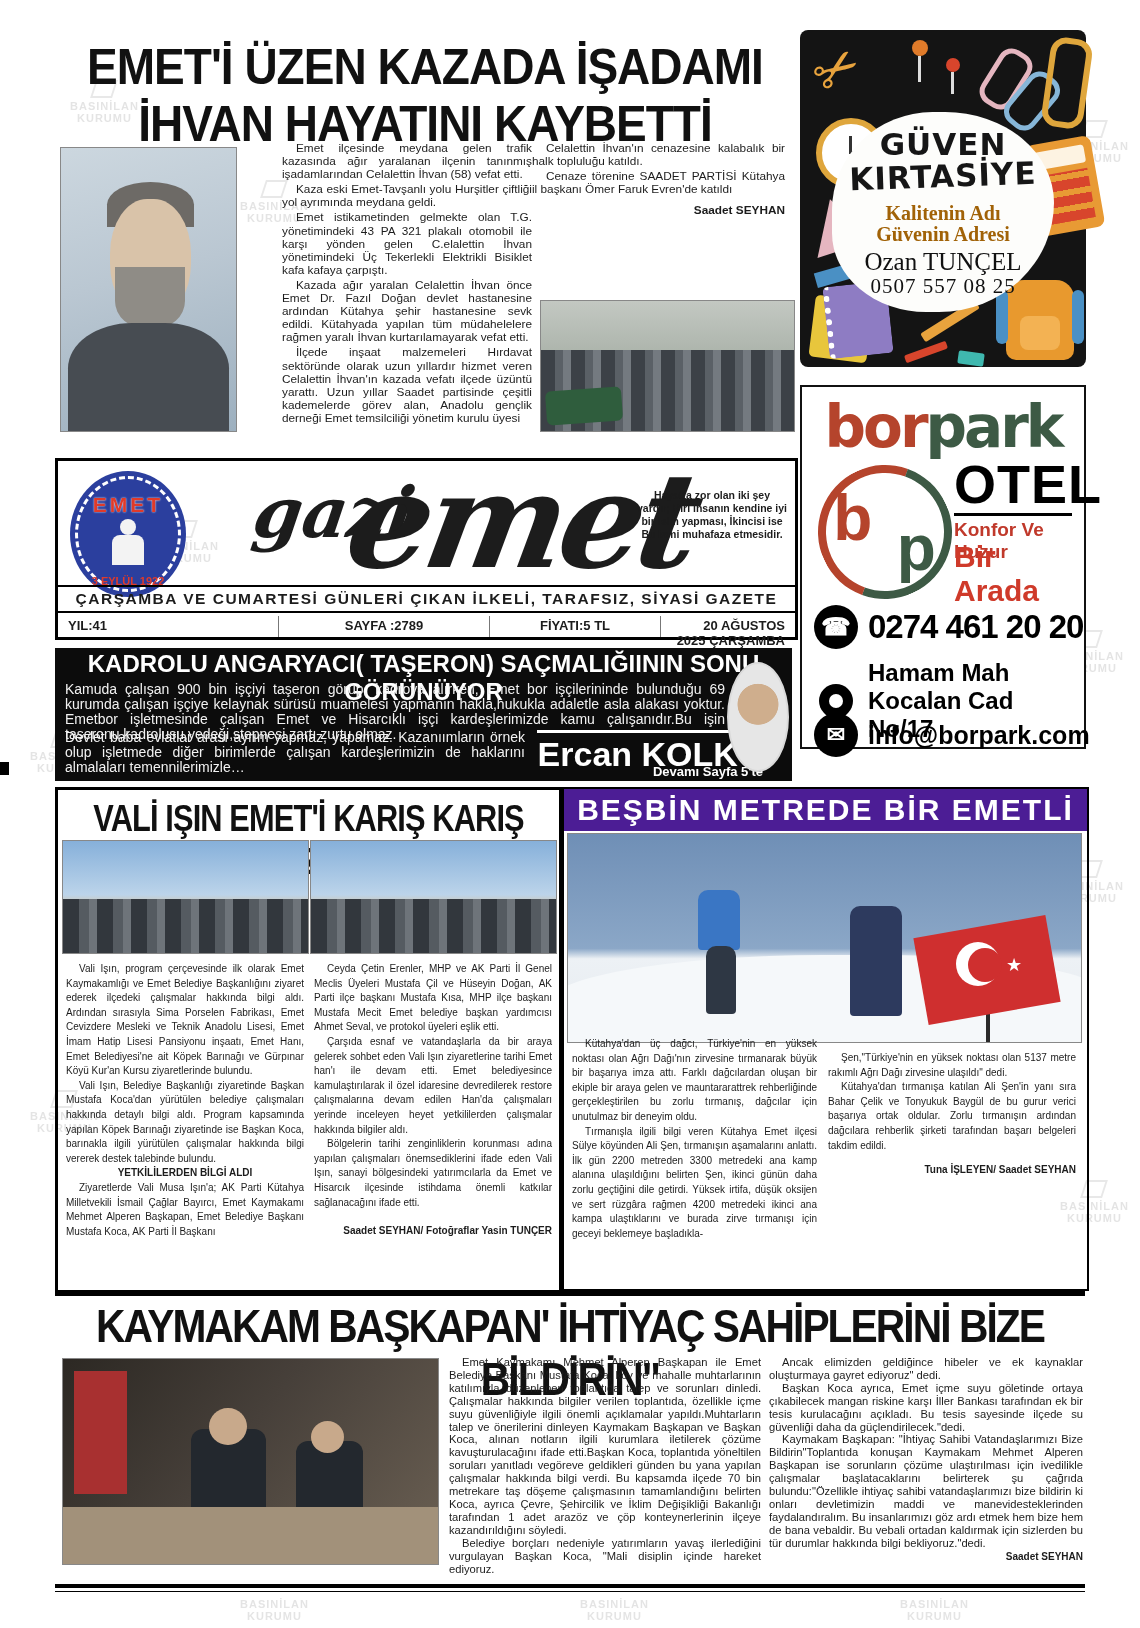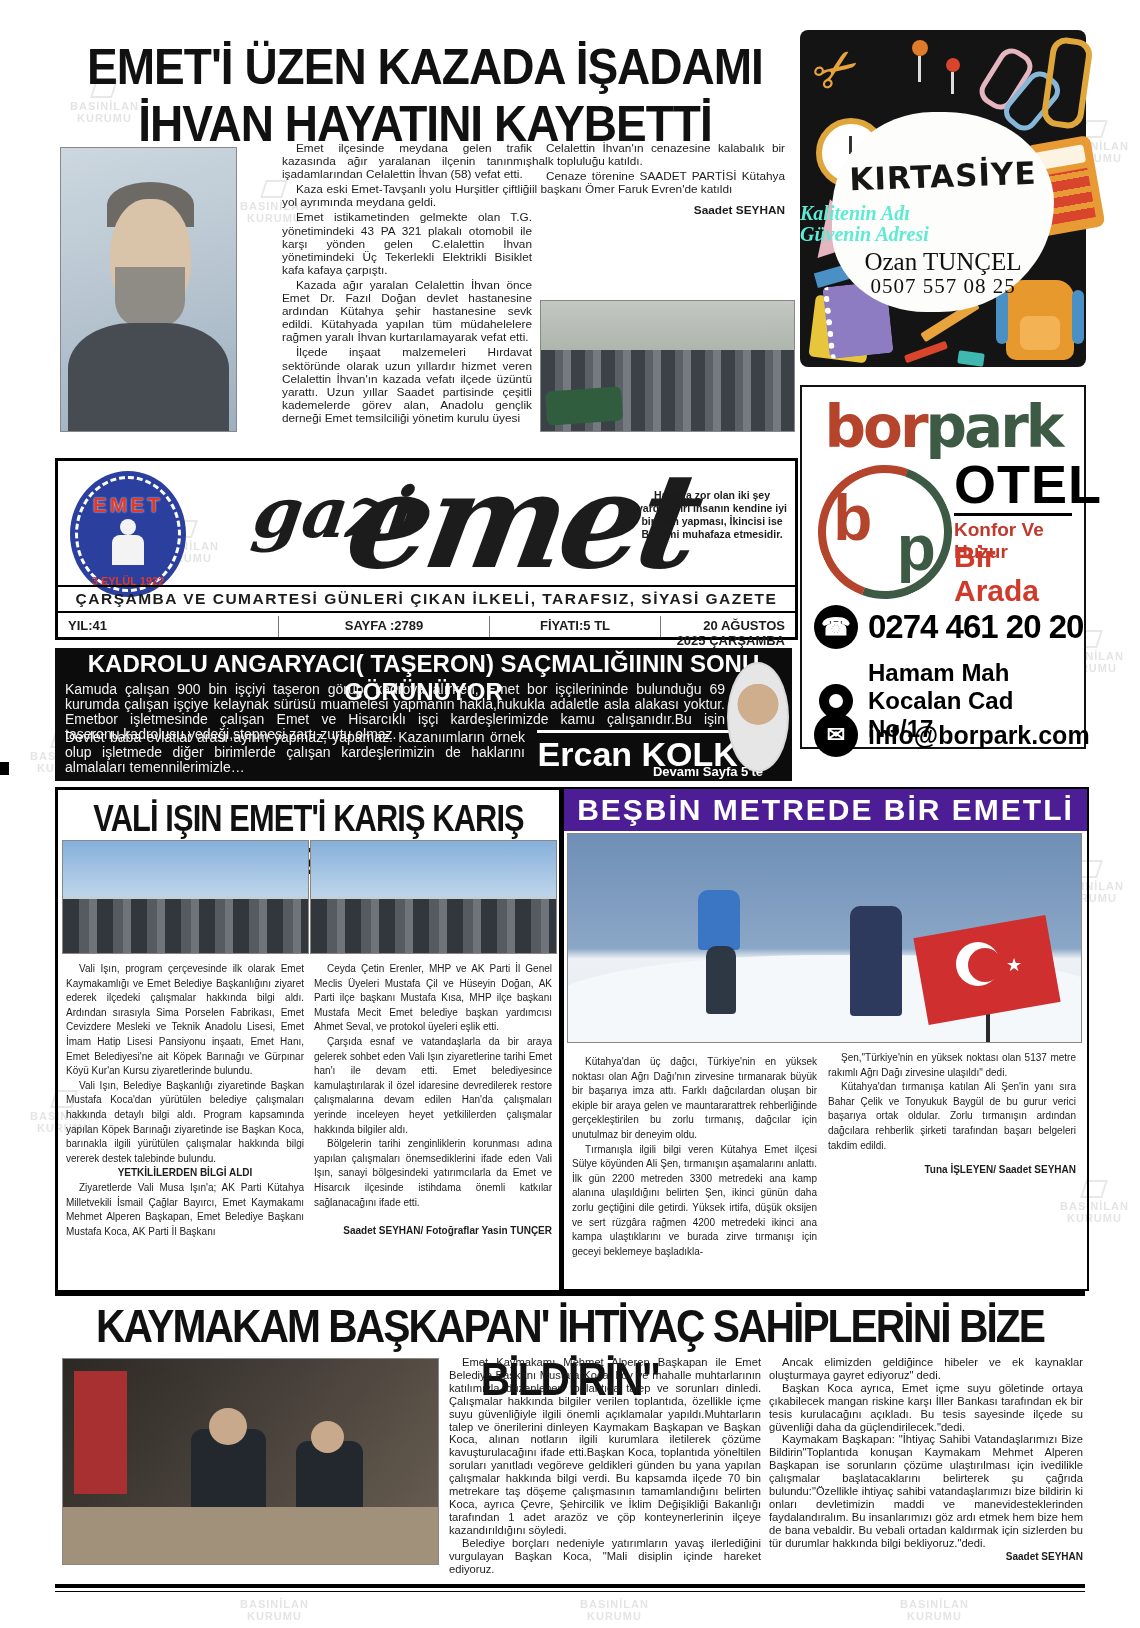--- a/index.html
+++ b/index.html
@@ -43,22 +43,22 @@
   .ph-meeting .flag{position:absolute;left:3%;top:6%;width:14%;height:60%;background:#a83030;}
   .ph-meeting .table{position:absolute;left:0;top:72%;width:100%;height:28%;background:#a2917a;}
   .ph-meeting .man{position:absolute;border-radius:12px 12px 0 0;background:#23282e;}
   .ph-meeting .face{position:absolute;border-radius:50%;background:#c8a98b;}
   
   .gk{background:#141414;border-radius:8px;}
   .gk .blob{position:absolute;left:32px;top:82px;width:222px;height:200px;background:#fdfdfb;
             border-radius:48% 52% 55% 45% / 52% 48% 58% 42%;}
   .gk-title{position:absolute;width:100%;text-align:center;font-weight:bold;color:#161616;
             font-family:"DejaVu Sans",sans-serif;}
-  .gk-red{position:absolute;width:100%;text-align:left;font-weight:bold;color:#5eead4;
-          font-family:"Liberation Serif",serif;font-style:italic;}
+  .gk-red{position:absolute;width:100%;text-align:center;font-weight:bold;color:#a16207;
+          font-family:"Liberation Serif",serif;}
   .gk-owner{position:absolute;width:100%;text-align:center;color:#111;font-family:"Liberation Serif",serif;}
   .gk-deco{position:absolute;}
   
   .bp{background:#fff;border:2px solid #111;}
   .bp-brand{position:absolute;left:0;top:6px;width:100%;text-align:center;font-weight:bold;
             font-size:58px;letter-spacing:-3px;font-family:"DejaVu Sans",sans-serif;}
   .bp-brand .b1{color:#b5442c;} .bp-brand .b2{color:#3d5a45;}
   .bp-logo{position:absolute;left:16px;top:78px;width:118px;height:118px;border-radius:50%;
            border:8px solid #3d5a45;border-top-color:#b5442c;border-left-color:#b5442c;transform:rotate(-25deg);}
   .bp-logo .lb{position:absolute;left:16px;top:-4px;font-weight:bold;font-size:64px;color:#b5442c;transform:rotate(25deg);}
@@ -195,20 +195,21 @@
     <div class="gk-deco" style="left:118px;top:286px;width:64px;height:10px;background:#e8a33d;transform:rotate(-32deg);border-radius:2px"></div>
     <div class="gk-deco" style="left:104px;top:318px;width:44px;height:8px;background:#d8452c;transform:rotate(-20deg);border-radius:2px"></div>
     <div class="gk-deco" style="left:158px;top:322px;width:26px;height:13px;background:#3fb8af;transform:rotate(8deg);border-radius:2px"></div>
     <div class="gk-deco" style="left:206px;top:250px;width:68px;height:80px;background:#e8992e;border-radius:18px 18px 10px 10px">
       <div style="position:absolute;left:14px;top:36px;width:40px;height:34px;background:#f3b253;border-radius:8px"></div>
       <div style="position:absolute;left:-10px;top:10px;width:12px;height:54px;background:#4a90c4;border-radius:6px"></div>
       <div style="position:absolute;right:-10px;top:10px;width:12px;height:54px;background:#4a90c4;border-radius:6px"></div>
     </div>
 
     <div class="blob"></div>
+    <div class="gk-title" style="top:96px;font-size:31px;letter-spacing:1px">GÜVEN</div>
     <div class="gk-title" style="top:128px;font-size:31px;letter-spacing:1px;transform:rotate(-2deg)">KIRTASİYE</div>
     <div class="gk-red" style="top:172px;font-size:20px">Kalitenin Adı</div>
     <div class="gk-red" style="top:193px;font-size:20px">Güvenin Adresi</div>
     <div class="gk-owner" style="top:218px;font-size:25px">Ozan TUNÇEL</div>
     <div class="gk-owner" style="top:244px;font-size:21px;letter-spacing:1px">0507 557 08 25</div>
   </div>
 
   <div class="abs bp" style="left:800px;top:385px;width:282px;height:360px">
     <div class="bp-brand"><span class="b1">bor</span><span class="b2">park</span></div>
     <div class="bp-logo">
@@ -295,21 +296,21 @@
       <div class="snow"></div>
       <div class="climber" style="left:130px;top:56px;width:42px;height:60px;background:#3a76c4"></div>
       <div class="climber" style="left:138px;top:112px;width:30px;height:68px;background:#2e3744"></div>
       <div class="climber" style="left:282px;top:72px;width:52px;height:110px;background:#2d3a5e"></div>
       <div class="flagpole" style="left:418px;top:96px;height:112px"></div>
       <div class="flag" style="left:352px;top:92px;width:134px;height:88px"></div>
       <div class="cres1" style="left:388px;top:108px;width:44px;height:44px"></div>
       <div class="cres2" style="left:400px;top:114px;width:34px;height:34px"></div>
       <div class="star" style="left:438px;top:120px;font-size:18px">★</div>
     </div>
-    <div class="col" style="left:8px;top:266px;width:245px">
+    <div class="col" style="left:8px;top:248px;width:245px">
       <p>Kütahya'dan üç dağcı, Türkiye'nin en yüksek noktası olan Ağrı Dağı'nın zirvesine tırmanarak büyük bir başarıya imza attı. Farklı dağcılardan oluşan bir ekiple bir araya gelen ve mauntararattrek rehberliğinde gerçekleştirilen bu zorlu tırmanış, dağcılar için unutulmaz bir deneyim oldu.</p>
       <p>Tırmanışla ilgili bilgi veren Kütahya Emet ilçesi Sülye köyünden Ali Şen, tırmanışın aşamalarını anlattı. İlk gün 2200 metreden 3300 metredeki ana kamp alanına ulaşıldığını belirten Şen, ikinci günün daha zorlu geçtiğini dile getirdi. Yüksek irtifa, düşük oksijen ve sert rüzgâra rağmen 4200 metredeki ikinci ana kampa ulaştıklarını ve burada zirve tırmanışı için geceyi beklemeye başladıkla-</p>
     </div>
     <div class="col" style="left:264px;top:262px;width:248px">
       <p>Şen,"Türkiye'nin en yüksek noktası olan 5137 metre rakımlı Ağrı Dağı zirvesine ulaşıldı" dedi.</p>
       <p>Kütahya'dan tırmanışa katılan Ali Şen'in yanı sıra Bahar Çelik ve Tonyukuk Baygül de bu gurur verici başarıya ortak oldular. Zorlu tırmanışın ardından dağcılara rehberlik şirketi tarafından başarı belgeleri takdim edildi.</p>
       <p class="byline" style="margin-top:10px">Tuna İŞLEYEN/ Saadet SEYHAN</p>
     </div>
   </div>
 

